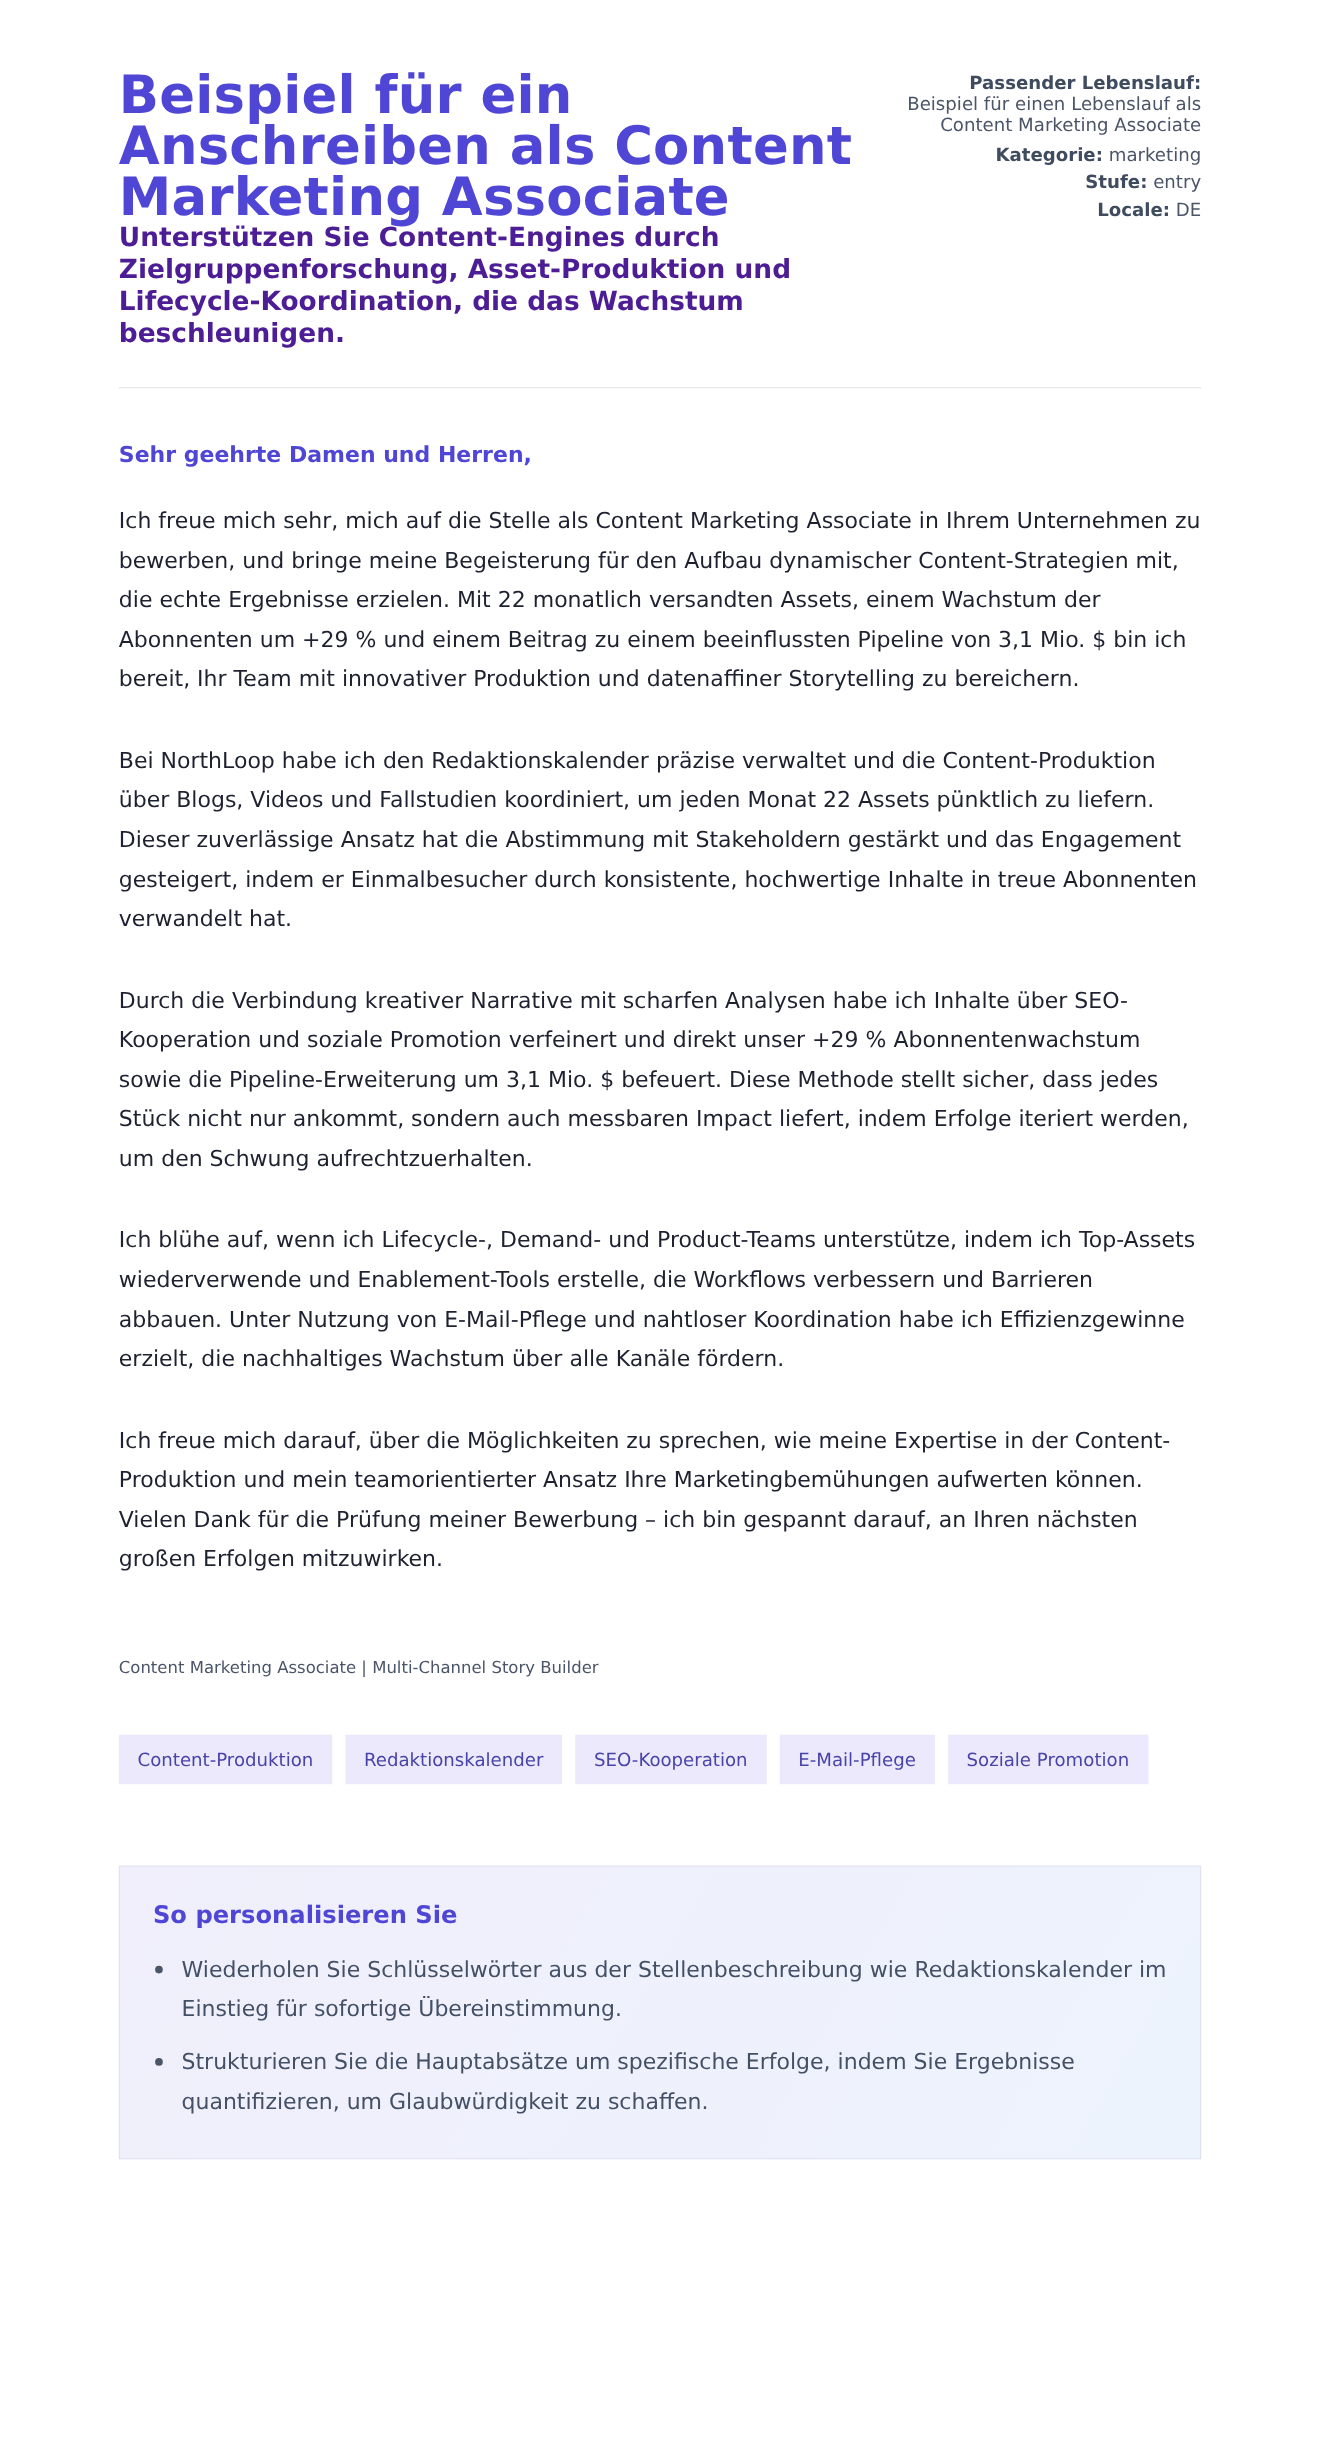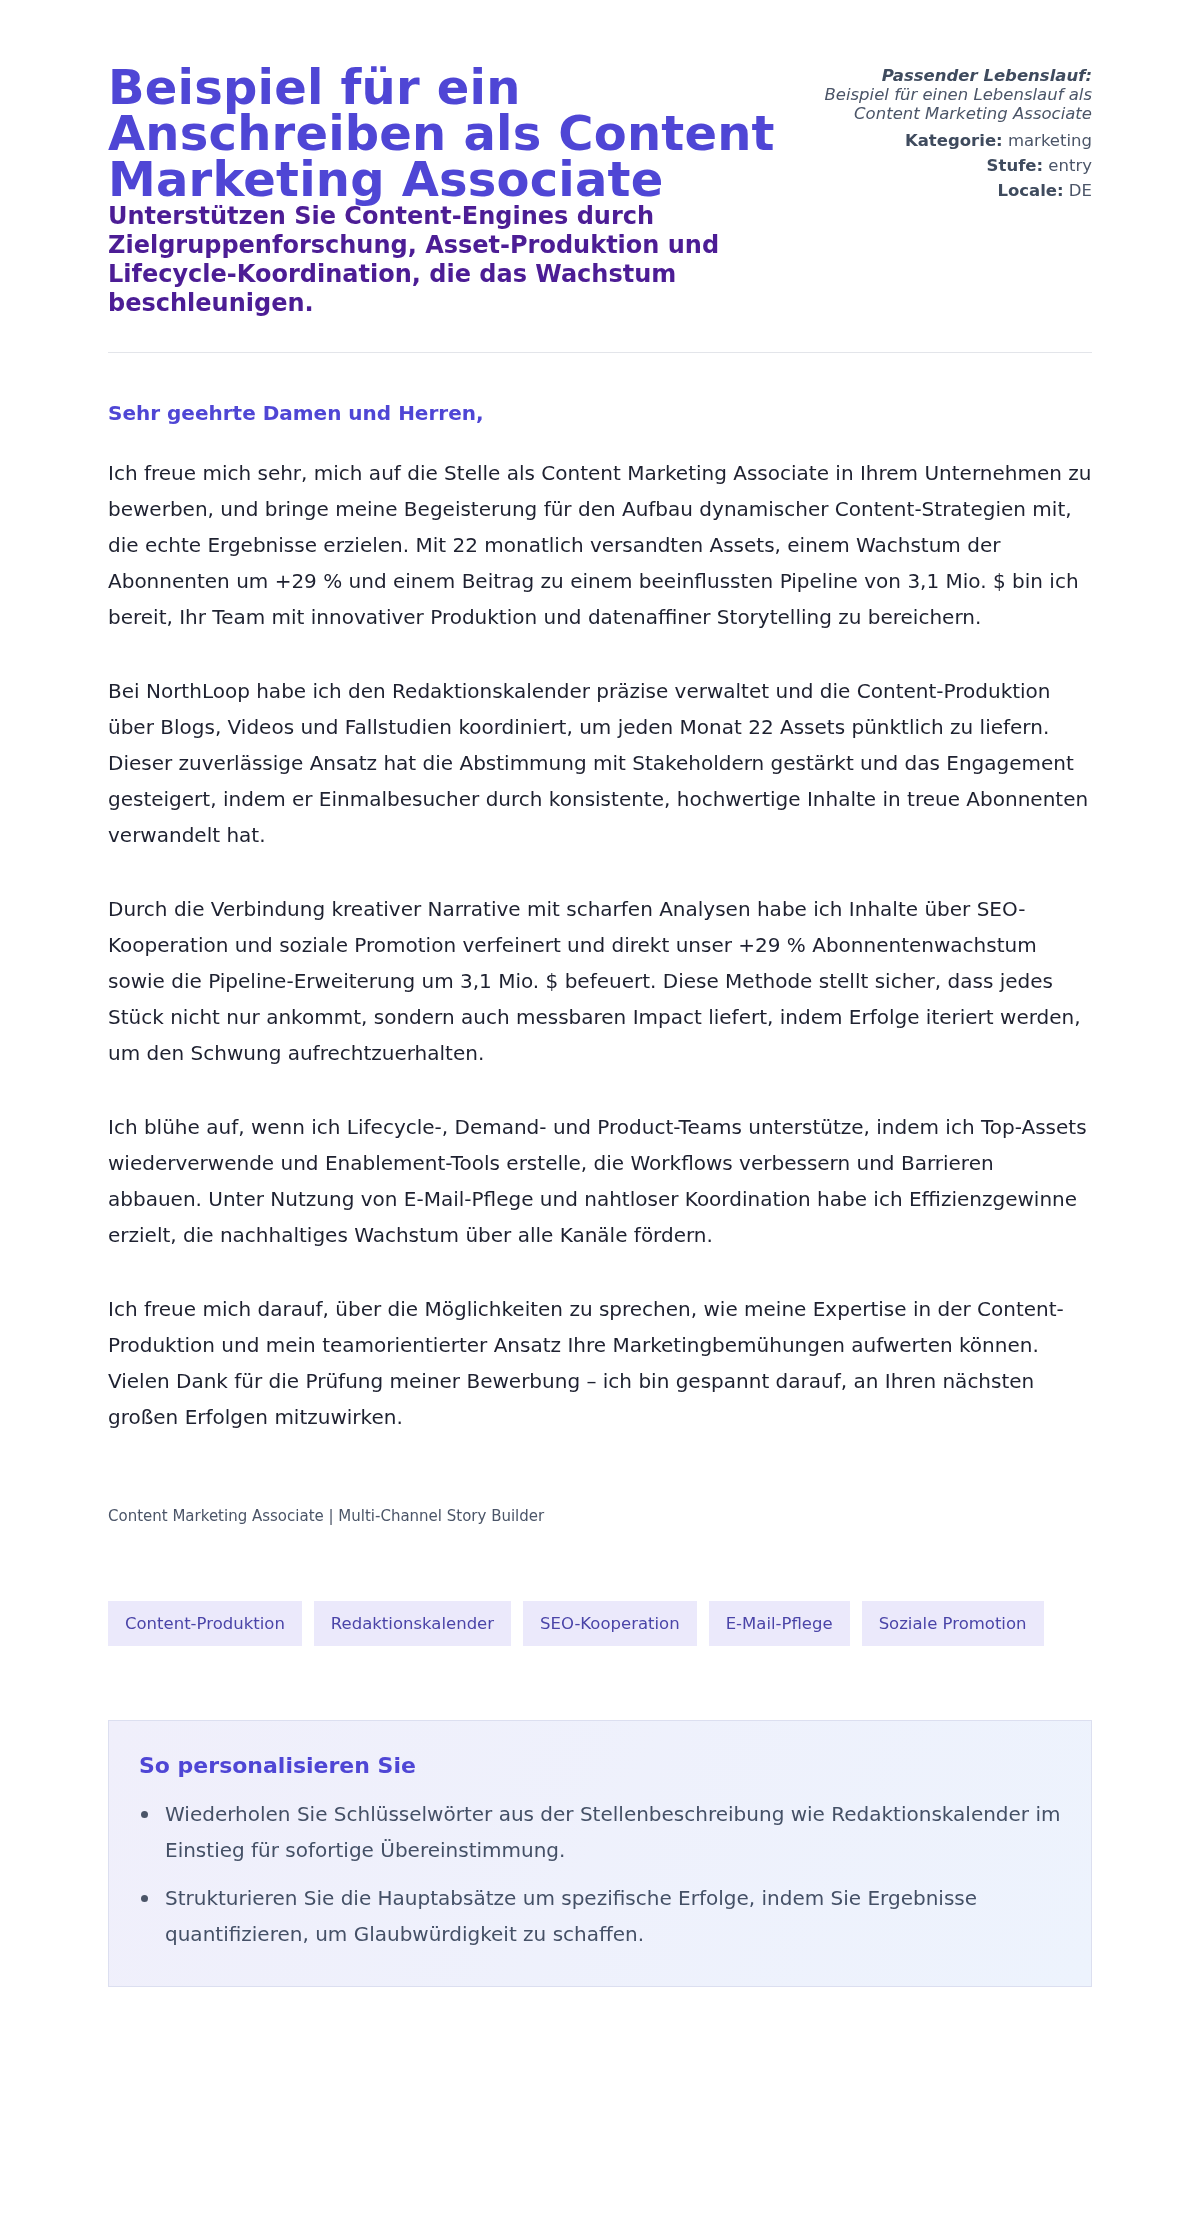--- a/index.html
+++ b/index.html
@@ -37,21 +37,21 @@
     }
     .meta {
       width: 290px;
       text-align: right;
       font-size: 16.5px;
       line-height: 19px;
       color: #4b5568;
       margin-top: 2px;
     }
     .meta .row { margin-bottom: 6px; }
-    .meta .row.first { margin-bottom: 8px; font-style: italic; }
+    .meta .row.first { margin-bottom: 8px; }
     .meta b { color: #3f4b5e; }
     .salutation {
       margin-top: 48px;
       font-size: 20px;
       font-weight: bold;
       color: #4f46d5;
     }
     .para {
       margin-top: 34px;
       font-size: 20px;
@@ -65,21 +65,21 @@
       font-size: 20px;
       font-weight: bold;
       color: #161a28;
     }
     .sig-role {
       margin-top: 16px;
       font-size: 15px;
       color: #4b5568;
     }
     .tags {
-      margin-top: 76px;
+      margin-top: 52px;
       display: flex;
       gap: 12px;
     }
     .tag {
       background: #ebe9fb;
       color: #4a44a8;
       font-size: 16.5px;
       padding: 13px 17px;
       line-height: 19px;
     }

